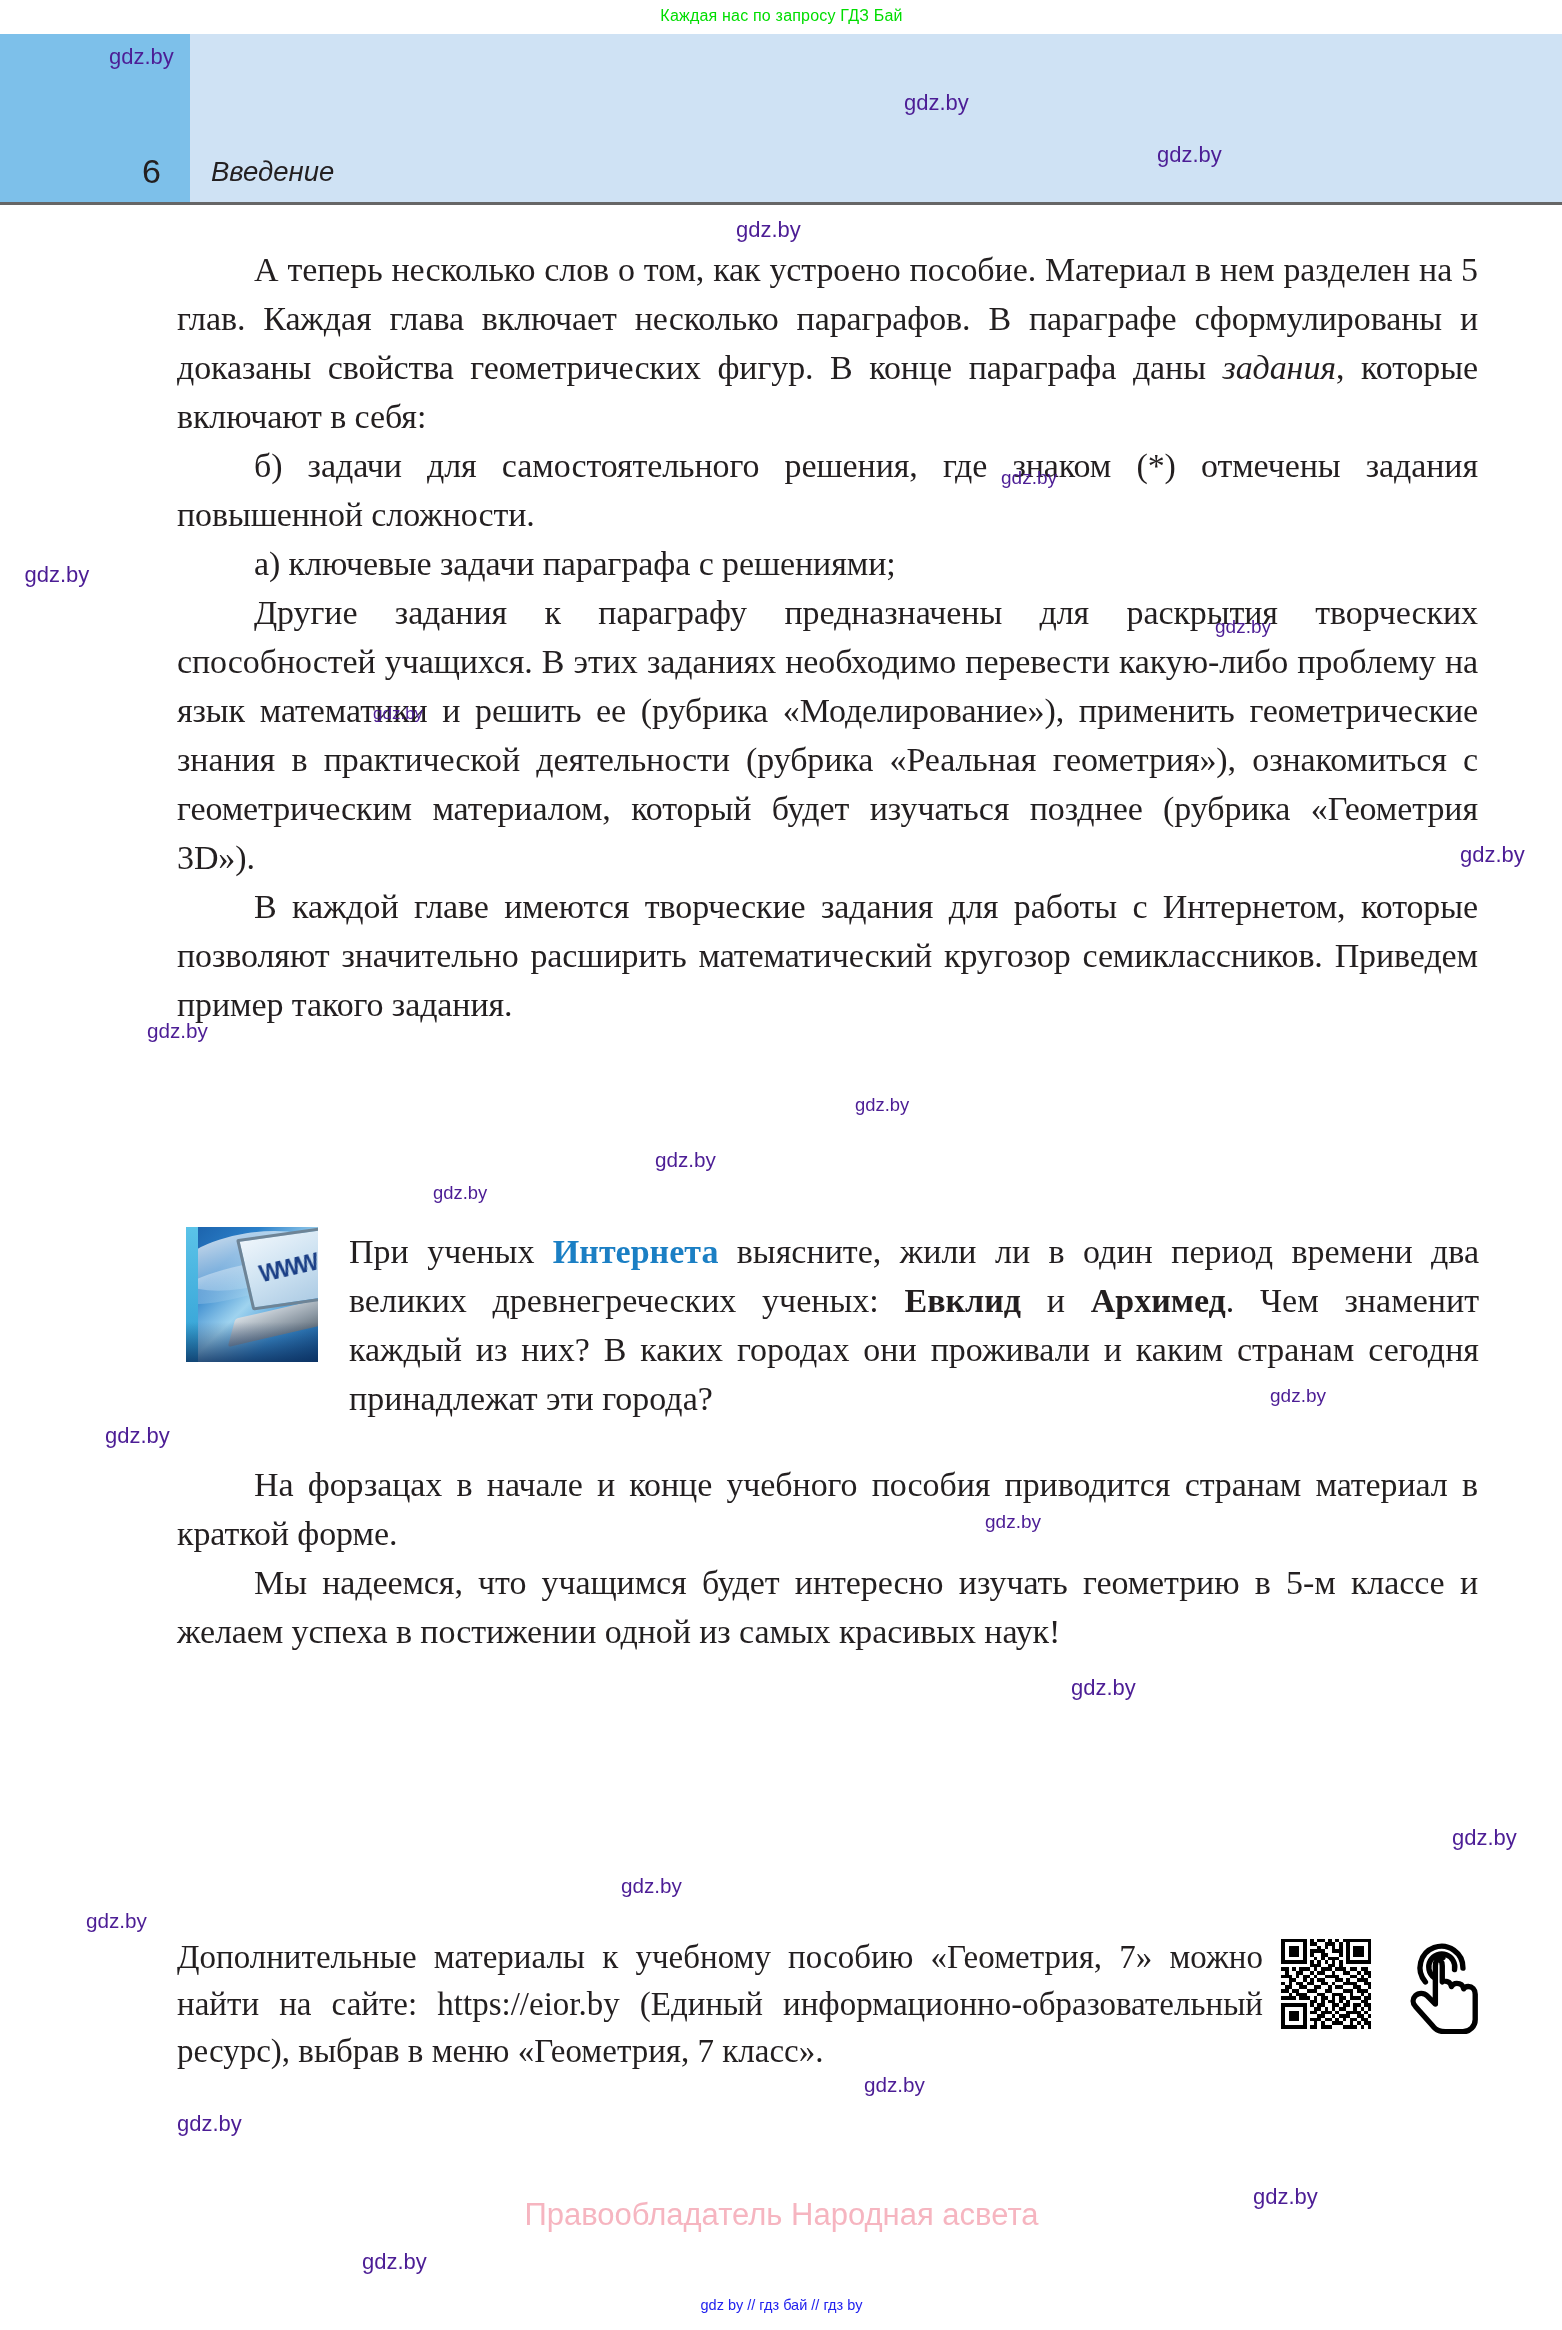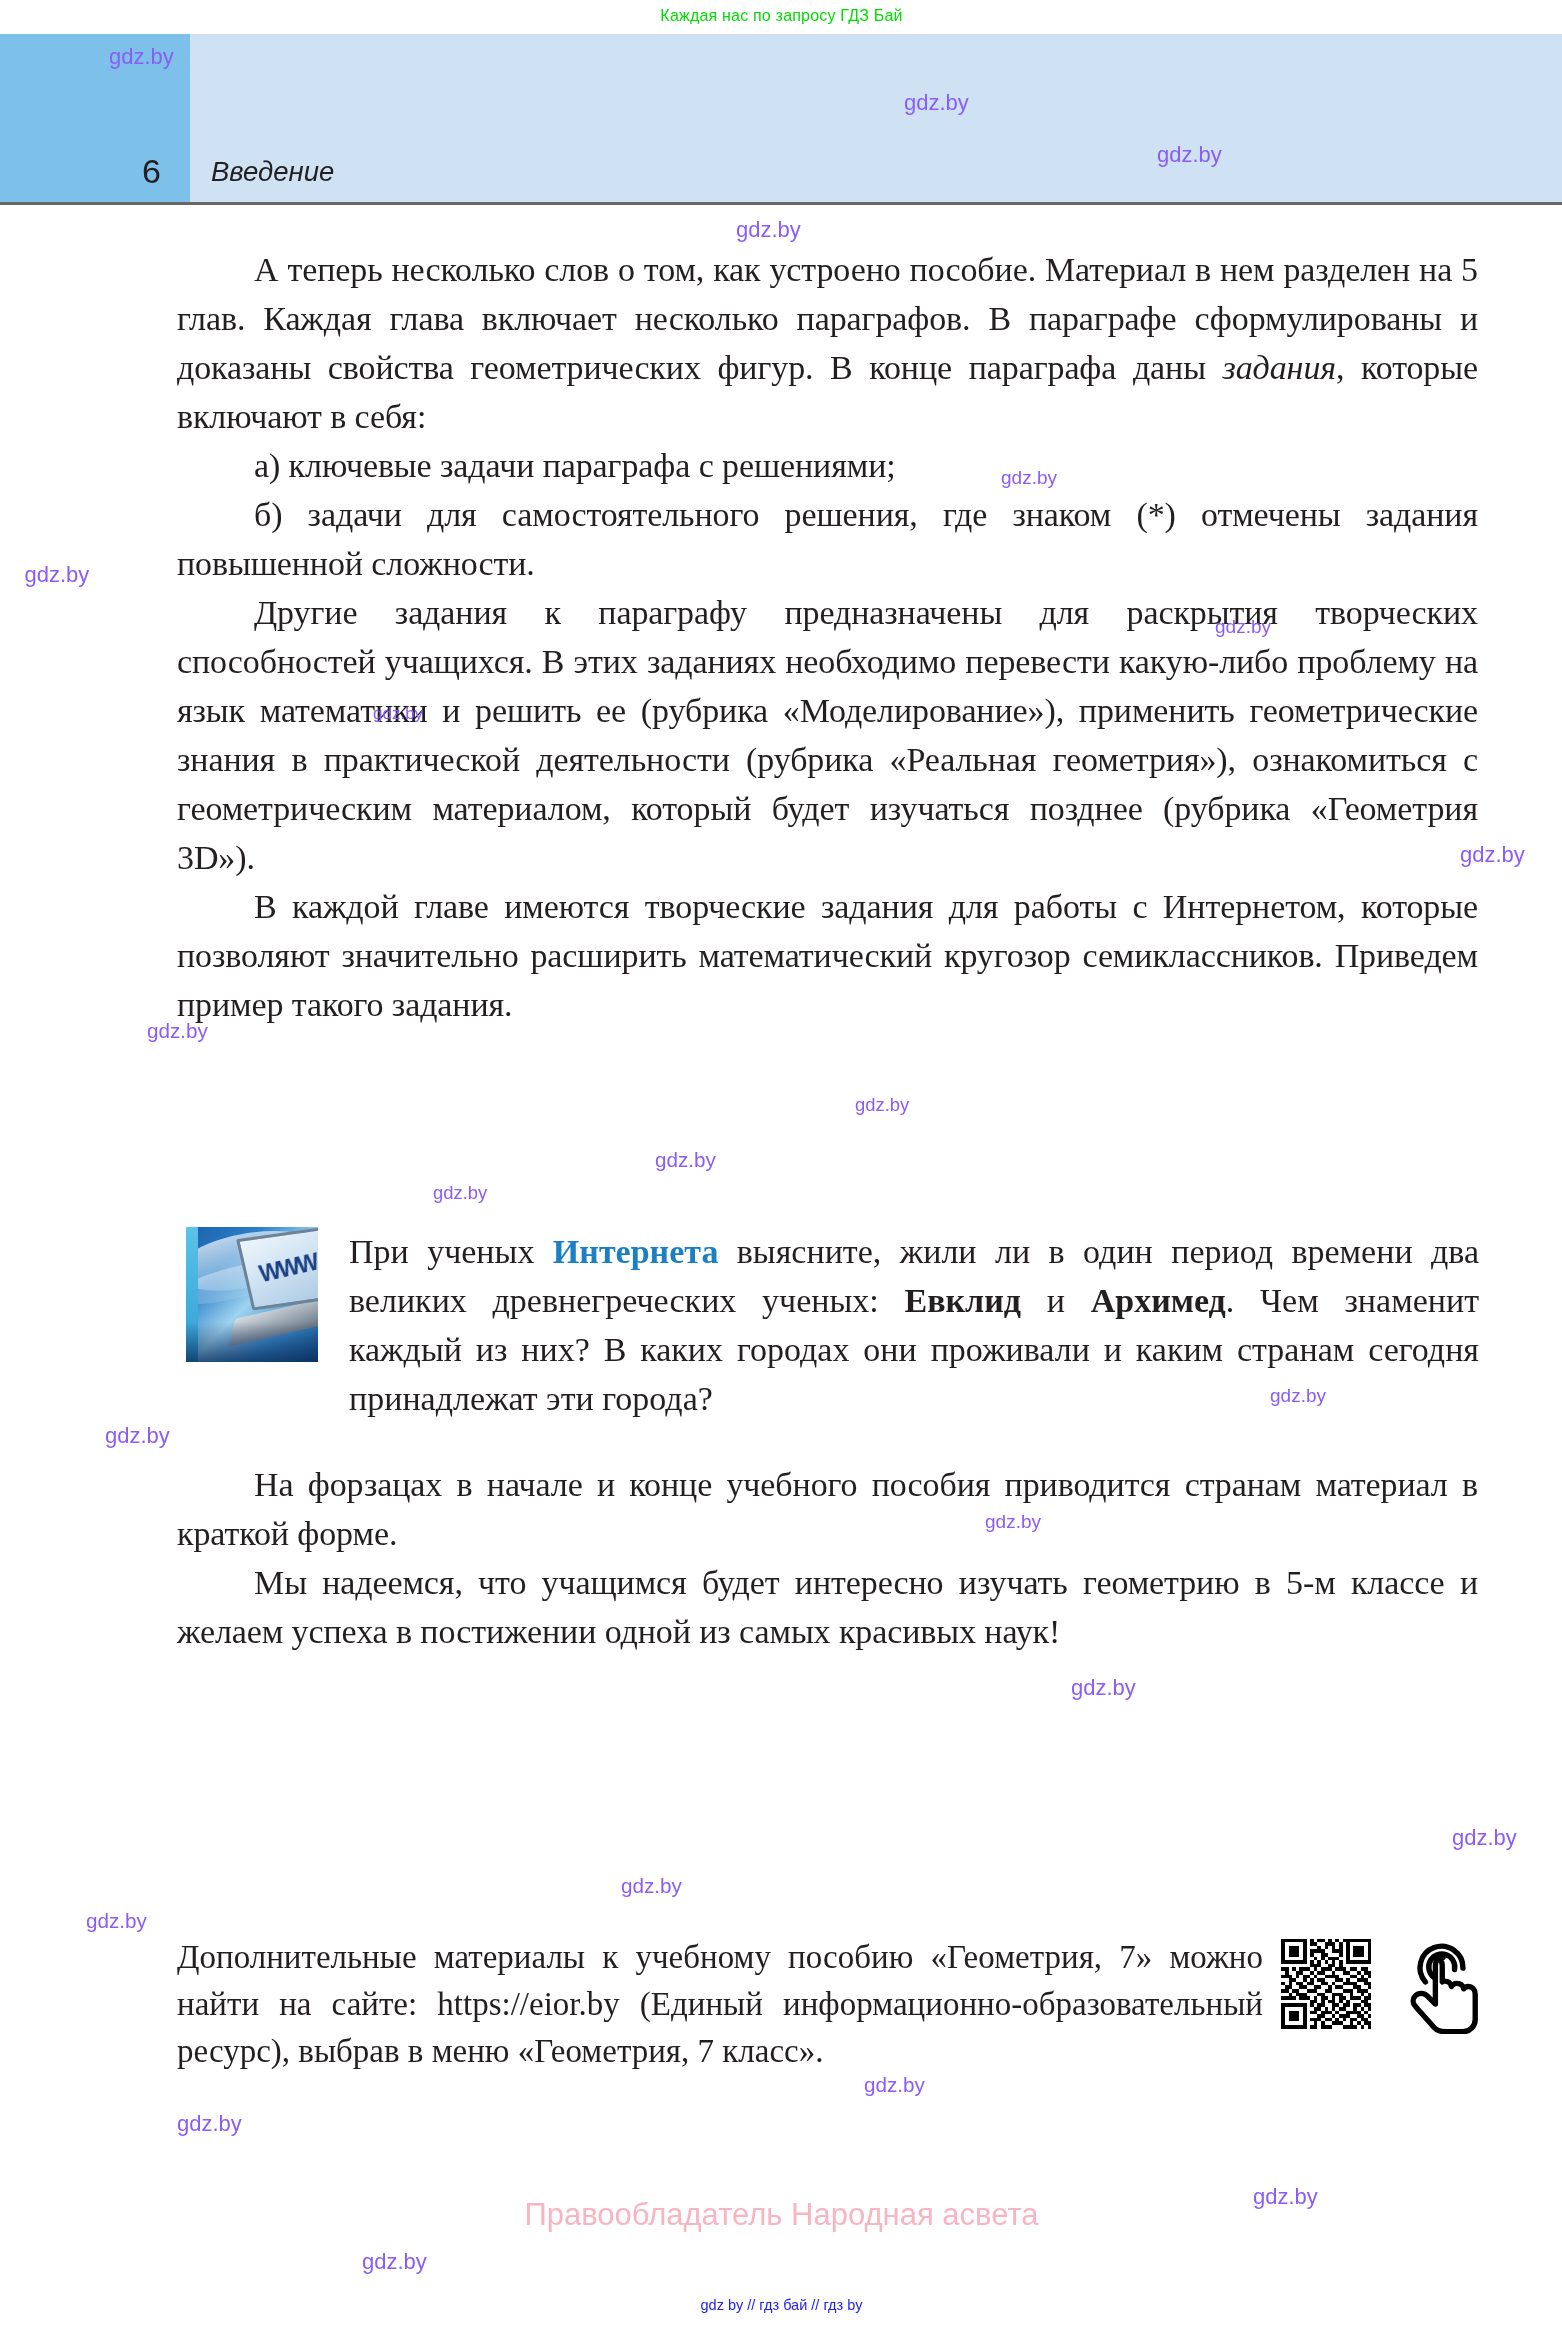--- a/index.html
+++ b/index.html
@@ -218,21 +218,21 @@
     grid-template-rows: repeat(25, 1fr);
     background: #ffffff;
   }
   #qr-code span { background: #000000; }
   #tap-icon { flex: 0 0 auto; }
 
   
   .wm {
     position: absolute;
     font-family: "Liberation Sans", "DejaVu Sans", sans-serif;
-    color: #8b5cf6;
+    color: #4c1d95;
     white-space: nowrap;
     pointer-events: none;
   }
   #rights-watermark {
     position: absolute;
     left: 0;
     top: 2197px;
     width: 1563px;
     text-align: center;
     font-family: "Liberation Sans", "DejaVu Sans", sans-serif;
@@ -262,22 +262,22 @@
   </div>
 
   <div id="page-header">
     <div class="num-block"></div>
     <div class="page-number">6</div>
     <div class="header-title">Введение</div>
   </div>
 
   <div id="body-col">
     <p class="bt"><span>А теперь несколько слов о том, как устроено пособие. Материал в нем разделен на 5 глав. Каждая глава включает несколько параграфов. В параграфе сформулированы и доказаны свойства геометрических фигур. В конце параграфа даны </span><i>задания</i><span>, которые включают в себя:</span></p>
+    <p class="bt sub">б) задачи для самостоятельного решения, где знаком (*) отмечены задания повышенной сложности.</p>
     <p class="bt sub">а) ключевые задачи параграфа с решениями;</p>
-    <p class="bt sub">б) задачи для самостоятельного решения, где знаком (*) отмечены задания повышенной сложности.</p>
     <p class="bt">Другие задания к параграфу предназначены для раскрытия творческих способностей учащихся. В этих заданиях необходимо перевести какую-либо проблему на язык математики и решить ее (рубрика «Моделирование»), применить геометрические знания в практической деятельности (рубрика «Реальная геометрия»), ознакомиться с геометрическим материалом, который будет изучаться позднее (рубрика «Геометрия 3D»).</p>
     <p class="bt">В каждой главе имеются творческие задания для работы с Интернетом, которые позволяют значительно расширить математический кругозор семиклассников. Приведем пример такого задания.</p>
   </div>
 
   <div id="task-block">
     <div id="task-illustration">
       <div class="wave"></div>
       <div class="wave2"></div>
       <div class="laptop-base"></div>
       <div class="laptop-screen"></div>

